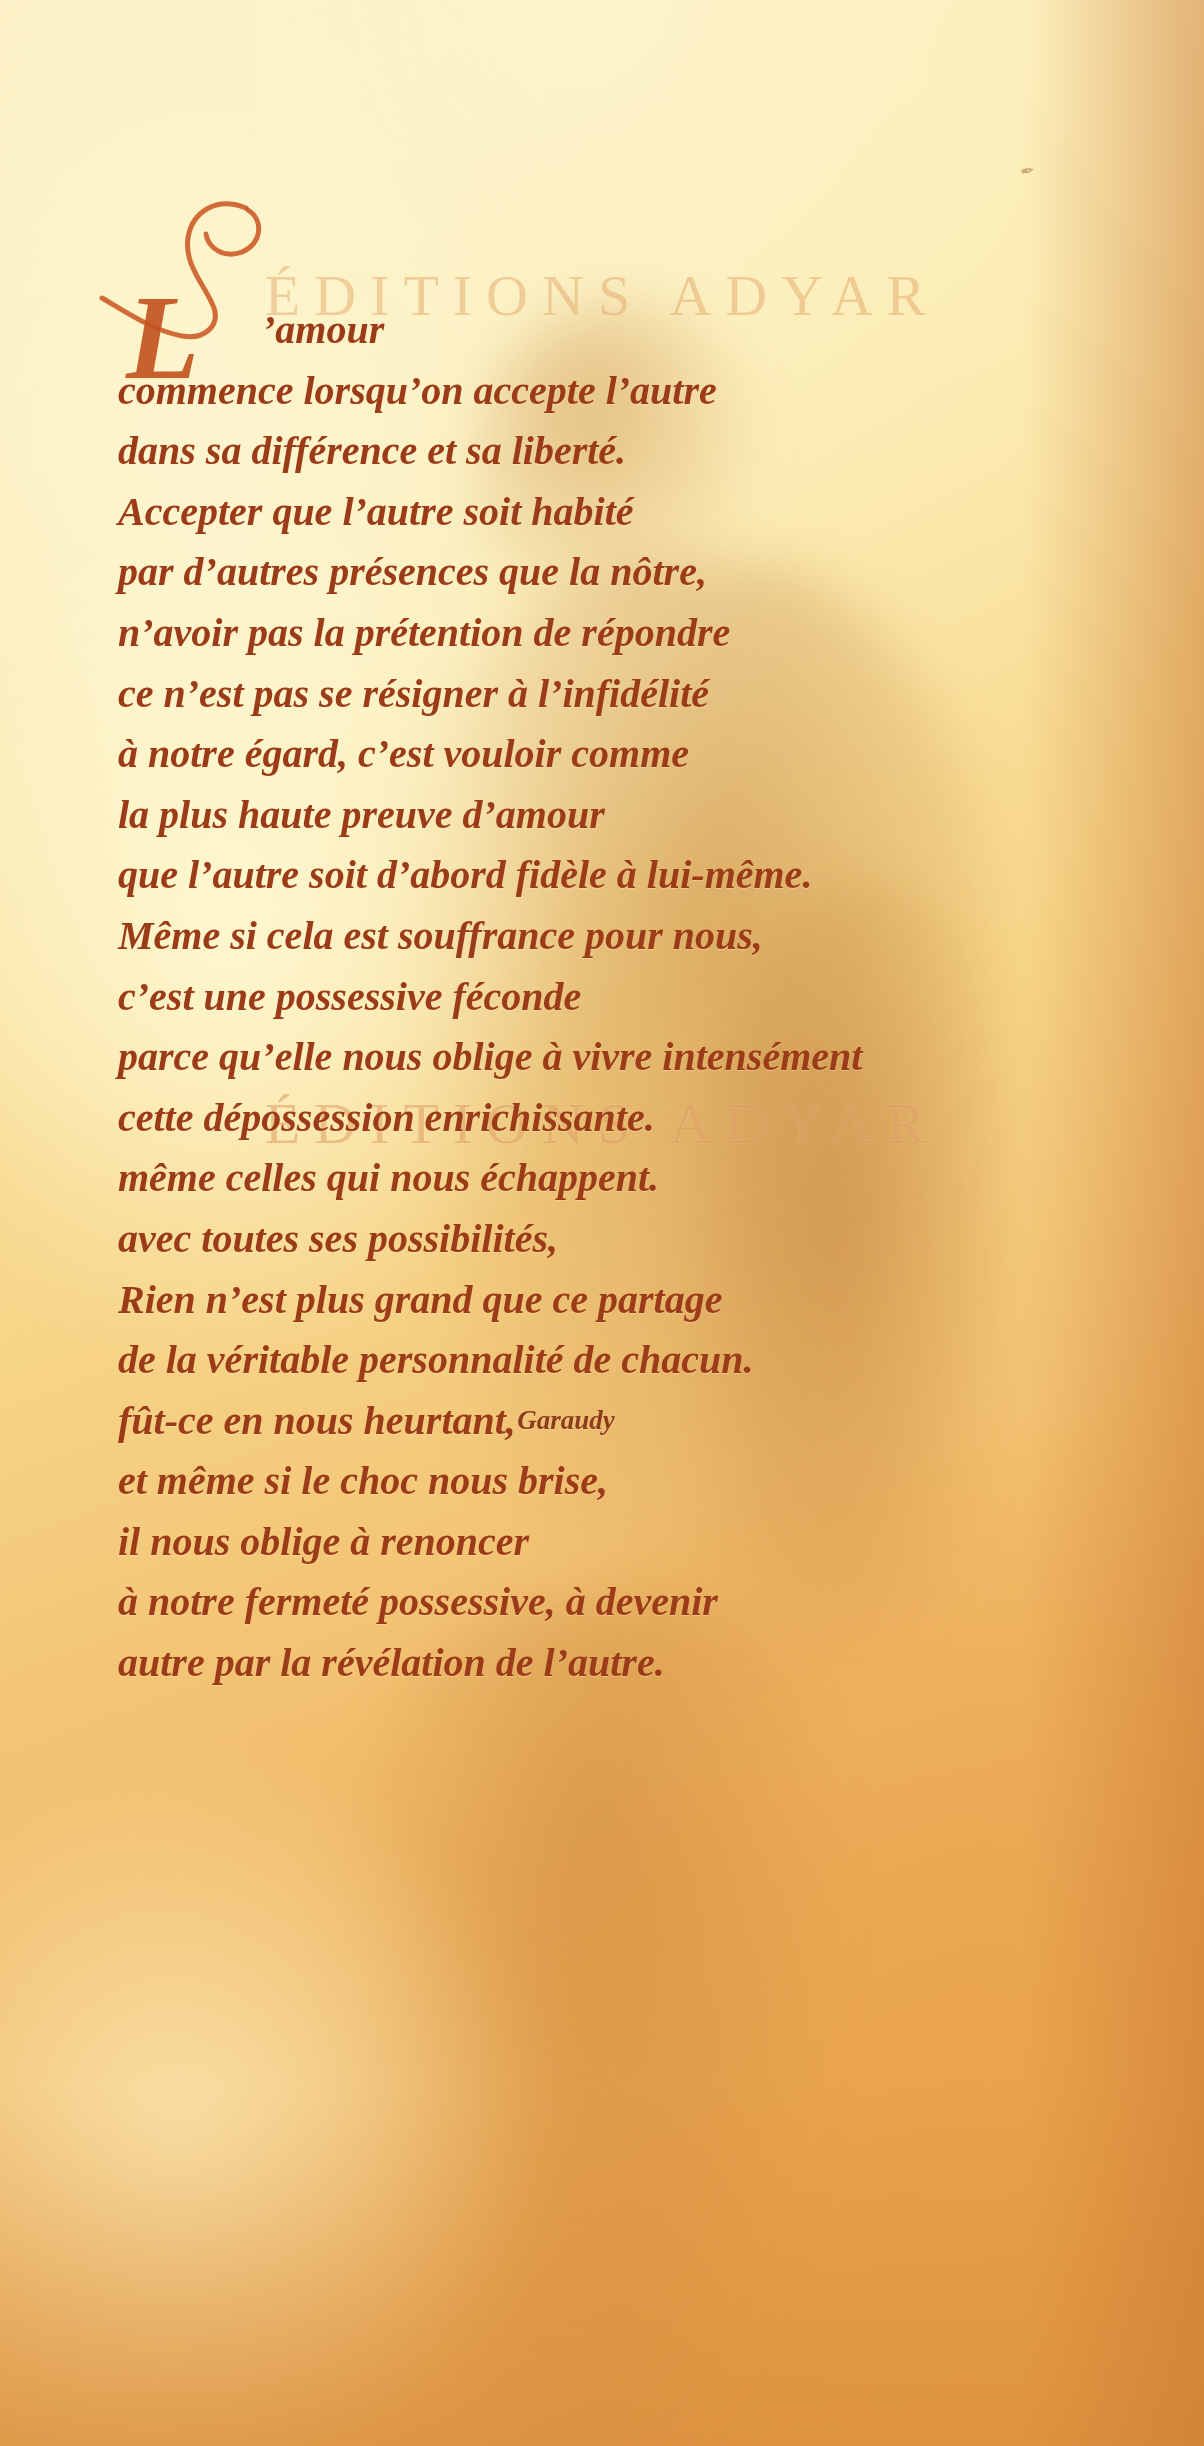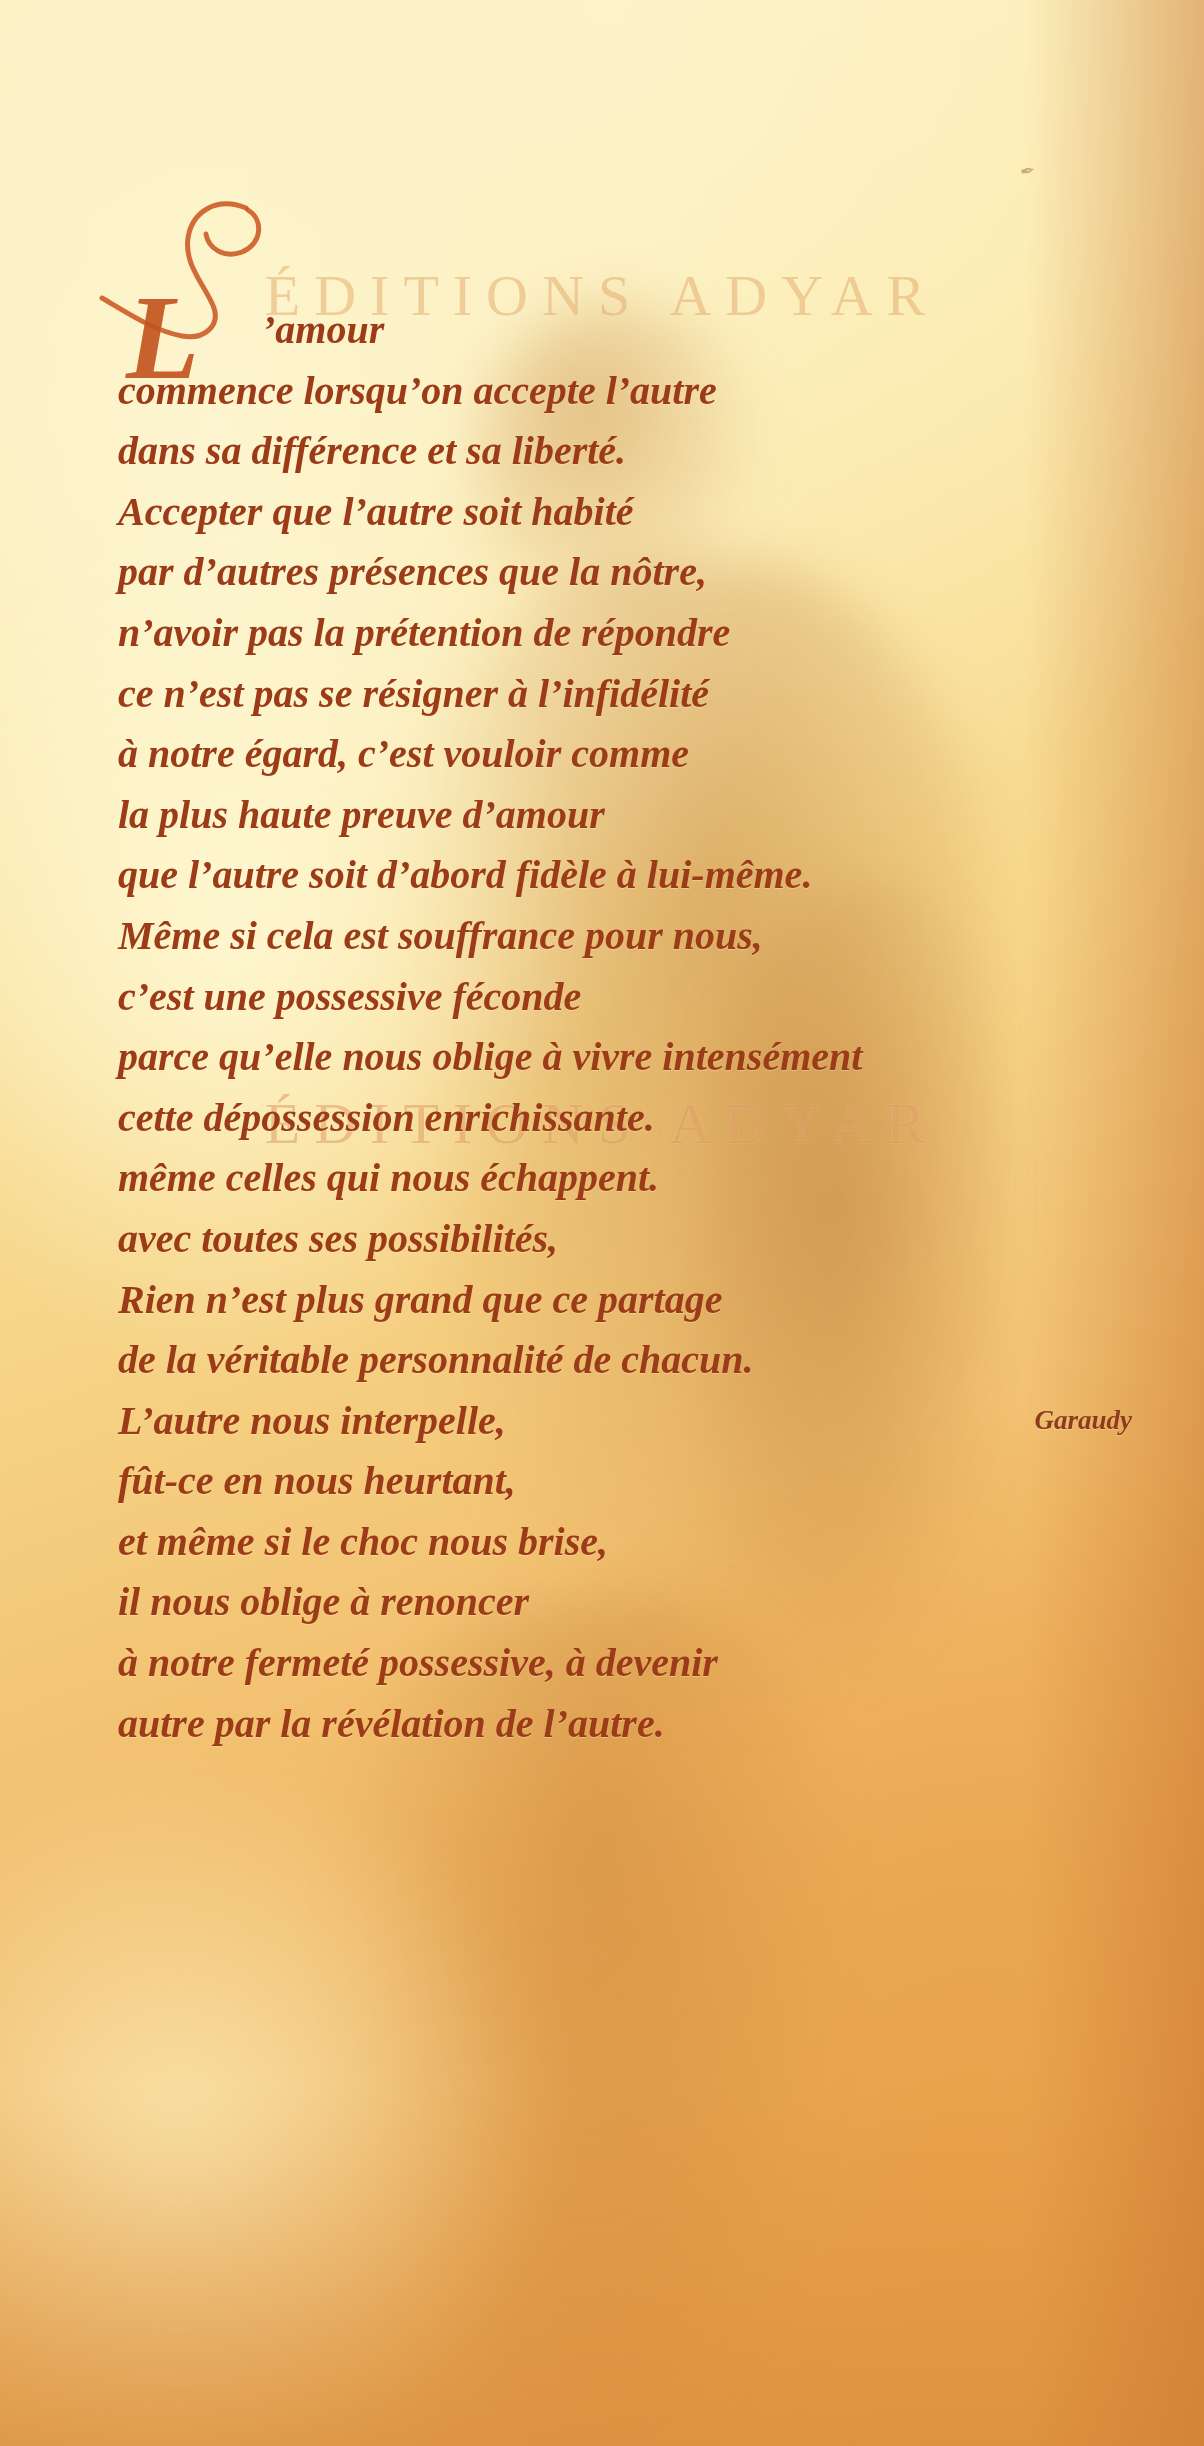--- a/index.html
+++ b/index.html
@@ -143,21 +143,21 @@
     width: 150px;
     height: 110px;
   }
   .attribution {
     position: absolute;
     right: 0;
     top: 1090px;
     width: 100%;
     padding-right: 72px;
     box-sizing: border-box;
-    text-align: right;
+    text-align: center;
     font-family: "Liberation Serif", serif;
     font-style: italic;
     font-weight: bold;
     font-size: 27px;
     color: #8e3b1c;
   }
   .speck {
     position: absolute;
     left: 1020px;
     top: 160px;
@@ -212,21 +212,20 @@
     <div class="line">la plus haute preuve d’amour</div>
     <div class="line">que l’autre soit d’abord fidèle à lui-même.</div>
     <div class="line">Même si cela est souffrance pour nous,</div>
     <div class="line">c’est une possessive féconde</div>
     <div class="line">parce qu’elle nous oblige à vivre intensément</div>
     <div class="line">cette dépossession enrichissante.</div>
     <div class="line">même celles qui nous échappent.</div>
     <div class="line">avec toutes ses possibilités,</div>
     <div class="line">Rien n’est plus grand que ce partage</div>
     <div class="line">de la véritable personnalité de chacun.</div>
-    <div class="line">L’autre nous interpelle,</div>
     <div class="line">fût-ce en nous heurtant,</div>
     <div class="line">et même si le choc nous brise,</div>
     <div class="line">il nous oblige à renoncer</div>
     <div class="line">à notre fermeté possessive, à devenir</div>
     <div class="line">autre par la révélation de l’autre.</div>
 
     <div class="attribution">Garaudy</div>
   </div>
 
 </div>

